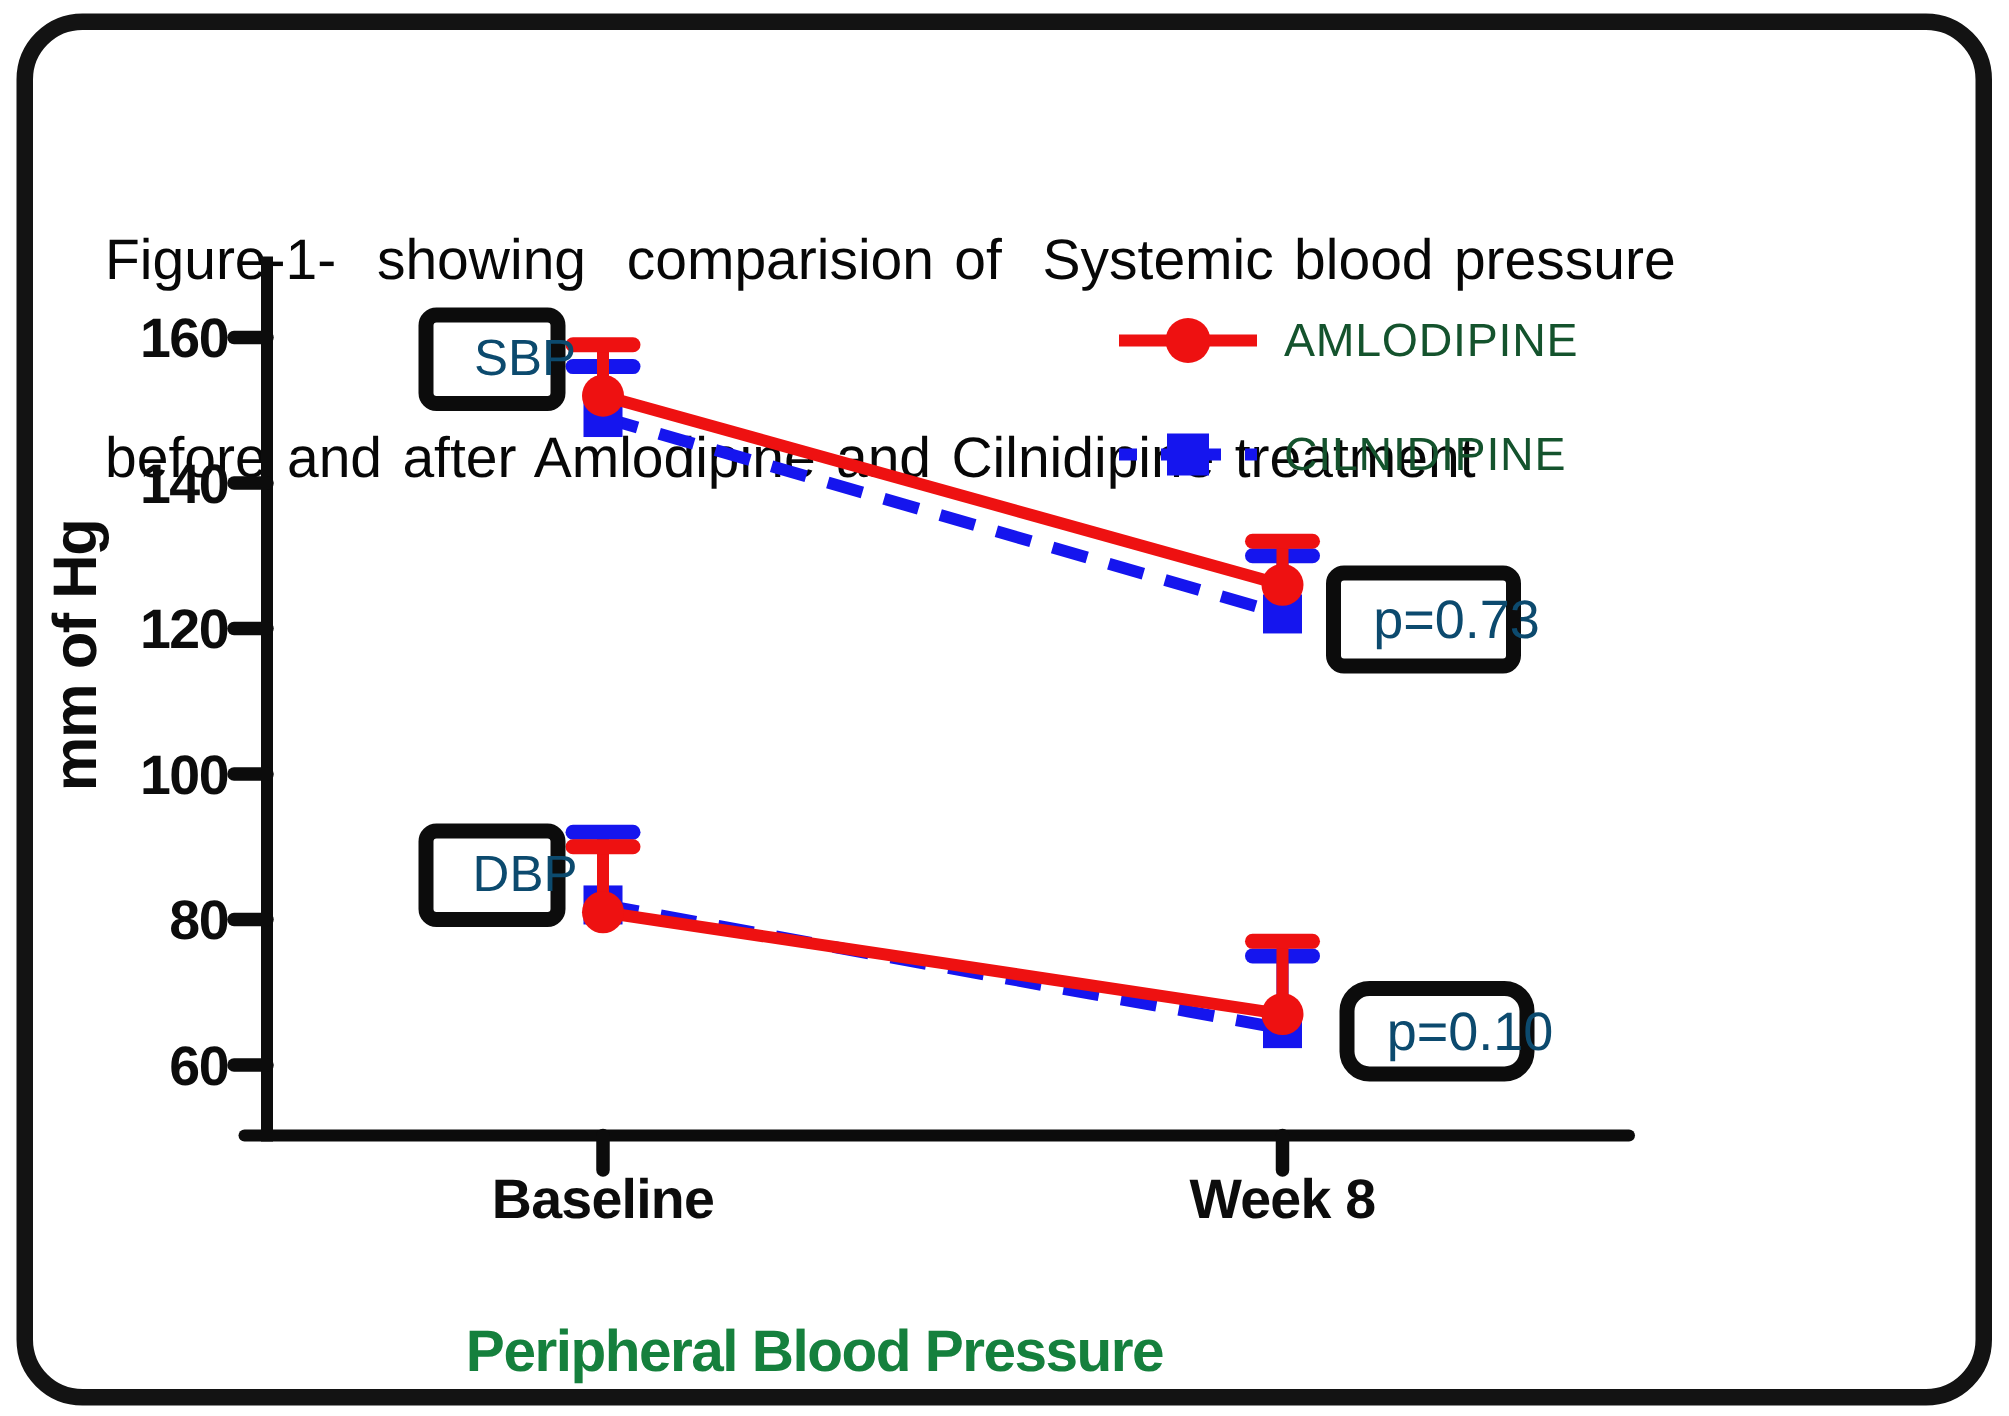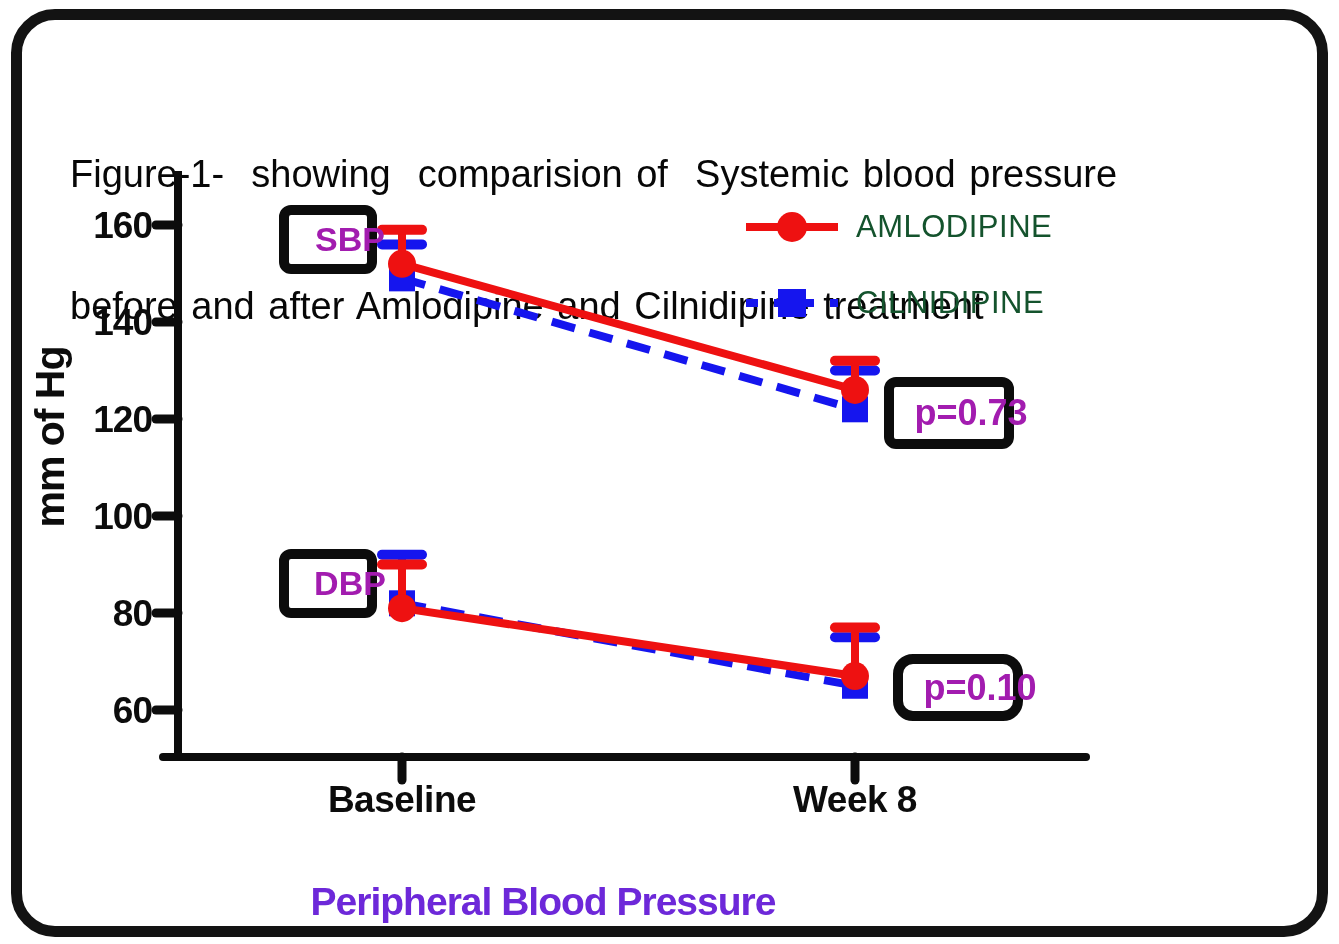--- a/index.html
+++ b/index.html
@@ -19,26 +19,26 @@
   svg#chart{position:absolute;left:0;top:0;}
   .ytick-label{font:700 37px "Liberation Sans",sans-serif;letter-spacing:-1px;fill:#0c0c0c;}
   .xtick-label{font:700 37px "Liberation Sans",sans-serif;letter-spacing:-0.5px;fill:#0c0c0c;}
   .y-axis-title{
     position:absolute;left:-97px;top:411px;width:300px;height:52px;
     transform:rotate(-90deg);text-align:center;
     font-size:41px;font-weight:700;letter-spacing:-1px;color:#0c0c0c;
   }
   .x-axis-title{
     position:absolute;left:243px;top:880px;width:600px;text-align:center;
-    font-size:39px;font-weight:700;letter-spacing:-1px;color:#6d28d9;
+    font-size:39px;font-weight:700;letter-spacing:-1px;color:#15803d;
   }
   .anno-box{
     position:absolute;background:#ffffff;border:10px solid #0c0c0c;border-radius:12px;
     display:flex;align-items:center;justify-content:center;
-    font-size:34px;font-weight:700;color:#a21caf;box-sizing:border-box;padding-left:44px;
+    font-size:34px;font-weight:400;color:#0c4a6e;box-sizing:border-box;padding-left:44px;
   }
   .sbp-box{left:279px;top:205px;width:98px;height:69px;}
   .dbp-box{left:279px;top:549px;width:98px;height:69px;}
   .p-sbp-box{left:884px;top:377px;width:130px;height:72px;font-size:36px;}
   .p-dbp-box{left:893px;top:654px;width:130px;height:67px;font-size:36px;border-radius:20px;}
   .legend{position:absolute;left:744px;top:205px;}
   .legend-row{display:flex;align-items:center;height:44px;margin-bottom:32px;}
   .legend-label{margin-left:16px;font-size:31px;font-weight:400;letter-spacing:0.5px;color:#14532d;}
   .swatch{display:block;}
 </style>

